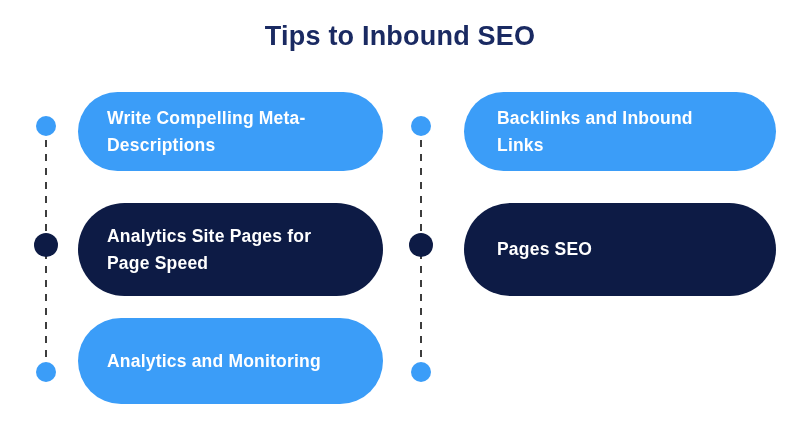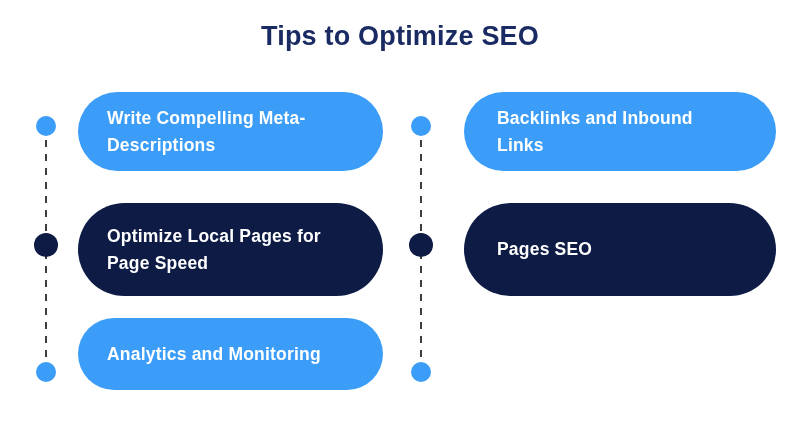--- a/index.html
+++ b/index.html
@@ -47,53 +47,53 @@
     border-radius:47px;
     box-sizing:border-box;
     z-index:3;
   }
   .pill--blue{background:var(--blue,#3B9DF8);}
   .pill--navy{background:var(--navy,#0D1B45);}
   .col-left{left:78px;width:305px;padding-left:29px;}
   .col-right{left:464px;width:312px;padding-left:33px;}
   .row1{top:92px;height:79px;}
   .row2{top:203px;height:93px;}
-  .row3{top:318px;height:72px;align-items:center;}
+  .row3{top:318px;height:86px;align-items:center;}
   .pill-label{
     color:var(--label,#ffffff);
     font-size:17.5px;
     font-weight:700;
     line-height:27px;
     letter-spacing:0.2px;
     white-space:pre-line;
   }
 </style>
 </head>
 <body>
 
 <div class="canvas">
 
-  <div class="title">Tips to Optimize SEO</div>
+  <div class="title">Tips to Inbound SEO</div>
 
   <div class="rail rail-left"></div>
   <div class="dot dot--blue" style="left:36px;top:116px"></div>
   <div class="dot dot--navy" style="left:34px;top:233px"></div>
   <div class="dot dot--blue" style="left:36px;top:362px"></div>
 
   <div class="rail rail-right"></div>
   <div class="dot dot--blue" style="left:411px;top:116px"></div>
   <div class="dot dot--navy" style="left:409px;top:233px"></div>
   <div class="dot dot--blue" style="left:411px;top:362px"></div>
 
   <div class="pill pill--blue col-left row1">
     <span class="pill-label">Write Compelling Meta-
 Descriptions</span>
   </div>
   <div class="pill pill--navy col-left row2">
-    <span class="pill-label">Optimize Local Pages for
+    <span class="pill-label">Analytics Site Pages for
 Page Speed</span>
   </div>
   <div class="pill pill--blue col-left row3">
     <span class="pill-label">Analytics and Monitoring</span>
   </div>
 
   <div class="pill pill--blue col-right row1">
     <span class="pill-label">Backlinks and Inbound
 Links</span>
   </div>

